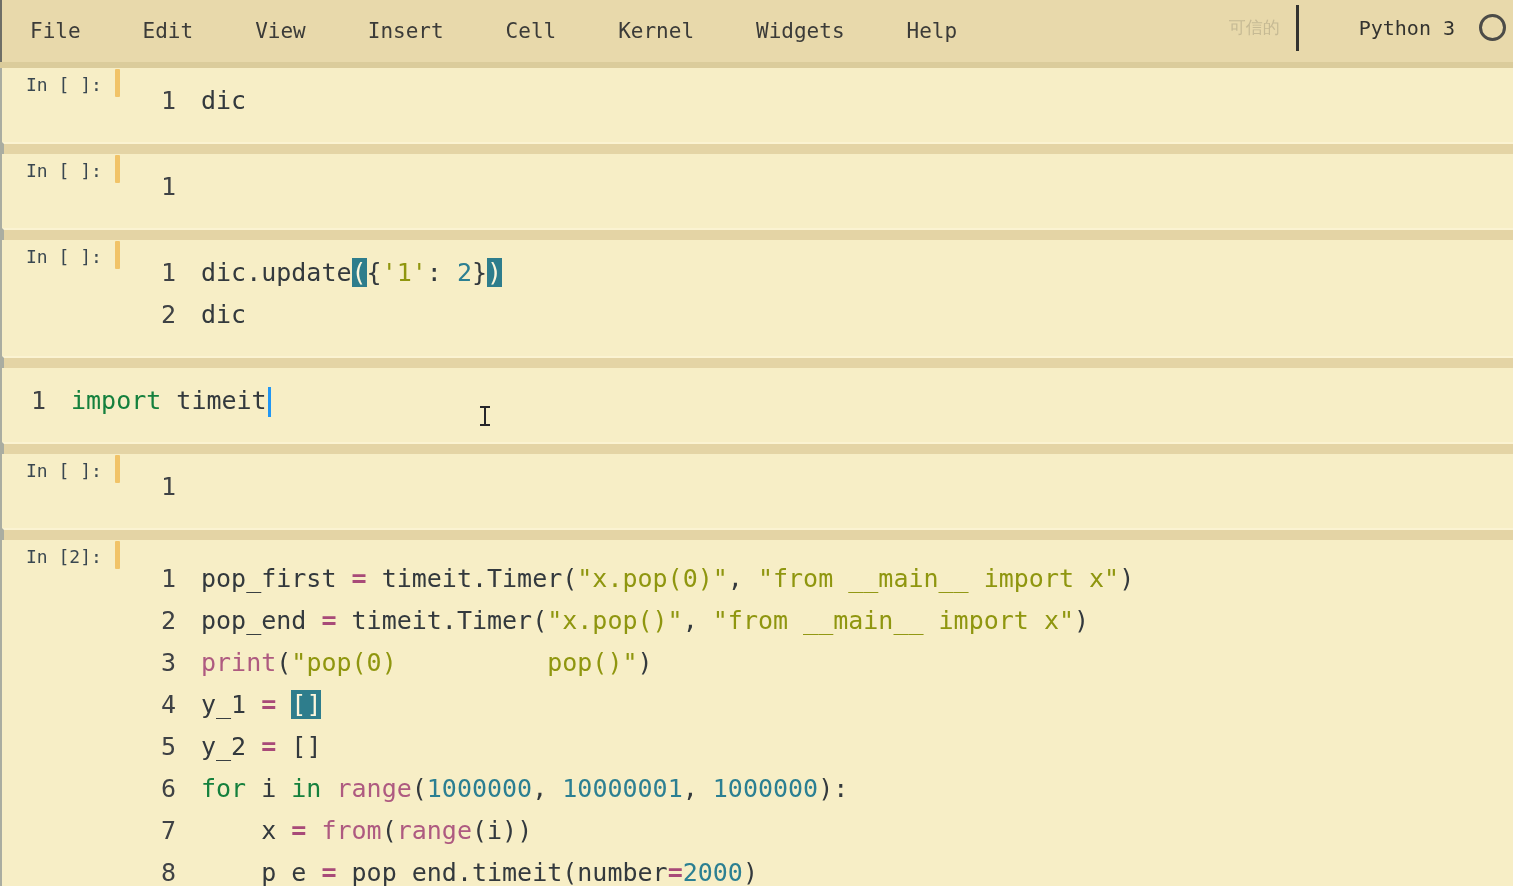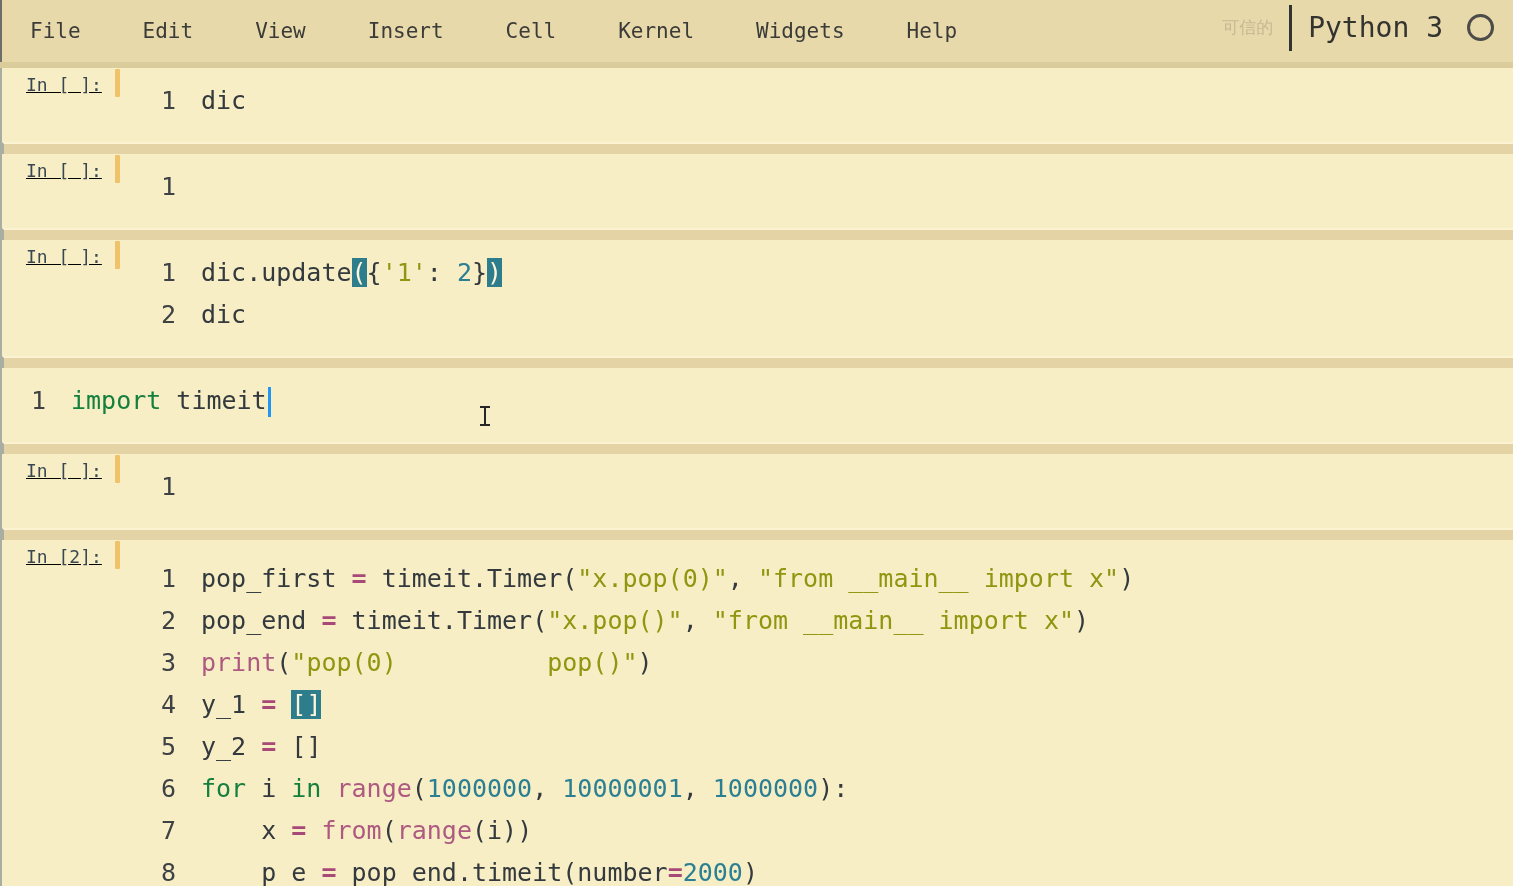--- a/index.html
+++ b/index.html
@@ -23,39 +23,40 @@
   .menubar-edge { height: 6px; background: #dbcc9b; }
   .menu-items { display: flex; gap: 62px; align-items: flex-start; }
   .menu-item {
     font-size: 21px;
     color: #3b3b38;
     cursor: pointer;
     white-space: pre;
   }
   .menu-right {
     position: absolute;
-    right: 12px; top: 0; height: 55px;
+    right: 0; top: 0; height: 55px;
     display: flex; align-items: center;
   }
   .trusted-label {
     font-size: 17px;
     color: #c6ba94;
     margin-right: 16px;
     font-family: "DejaVu Sans", sans-serif;
   }
   .kernel-divider {
     width: 3px; height: 46px;
     background: #33332f;
     margin-right: 16px;
   }
   .kernel-name {
-    font-size: 28px;
+    font-size: 20px;
     color: #33332f;
     margin-right: 24px;
     white-space: pre;
+    margin-left: 44px;
   }
   .kernel-circle {
     width: 27px; height: 27px;
     border: 3px solid #4c4c48;
     border-radius: 50%;
     margin-right: 7px;
     background: transparent;
   }
 
   
@@ -69,21 +70,20 @@
     height: 12px;
     background: #e4d4a5;
     border-top: 2px solid #fbf3d2;
     border-left: 2px solid #aaada1;
   }
   .prompt-wrap {
     width: 130px;
     flex: none;
     position: relative;
     padding: 6px 0 0 24px;
-    text-decoration: underline;
   }
   .prompt {
     font-size: 18px;
     color: #3a4750;
     white-space: pre;
   }
   .accent-bar {
     position: absolute;
     left: 113px; top: 1px;
     width: 5px; height: 28px;

